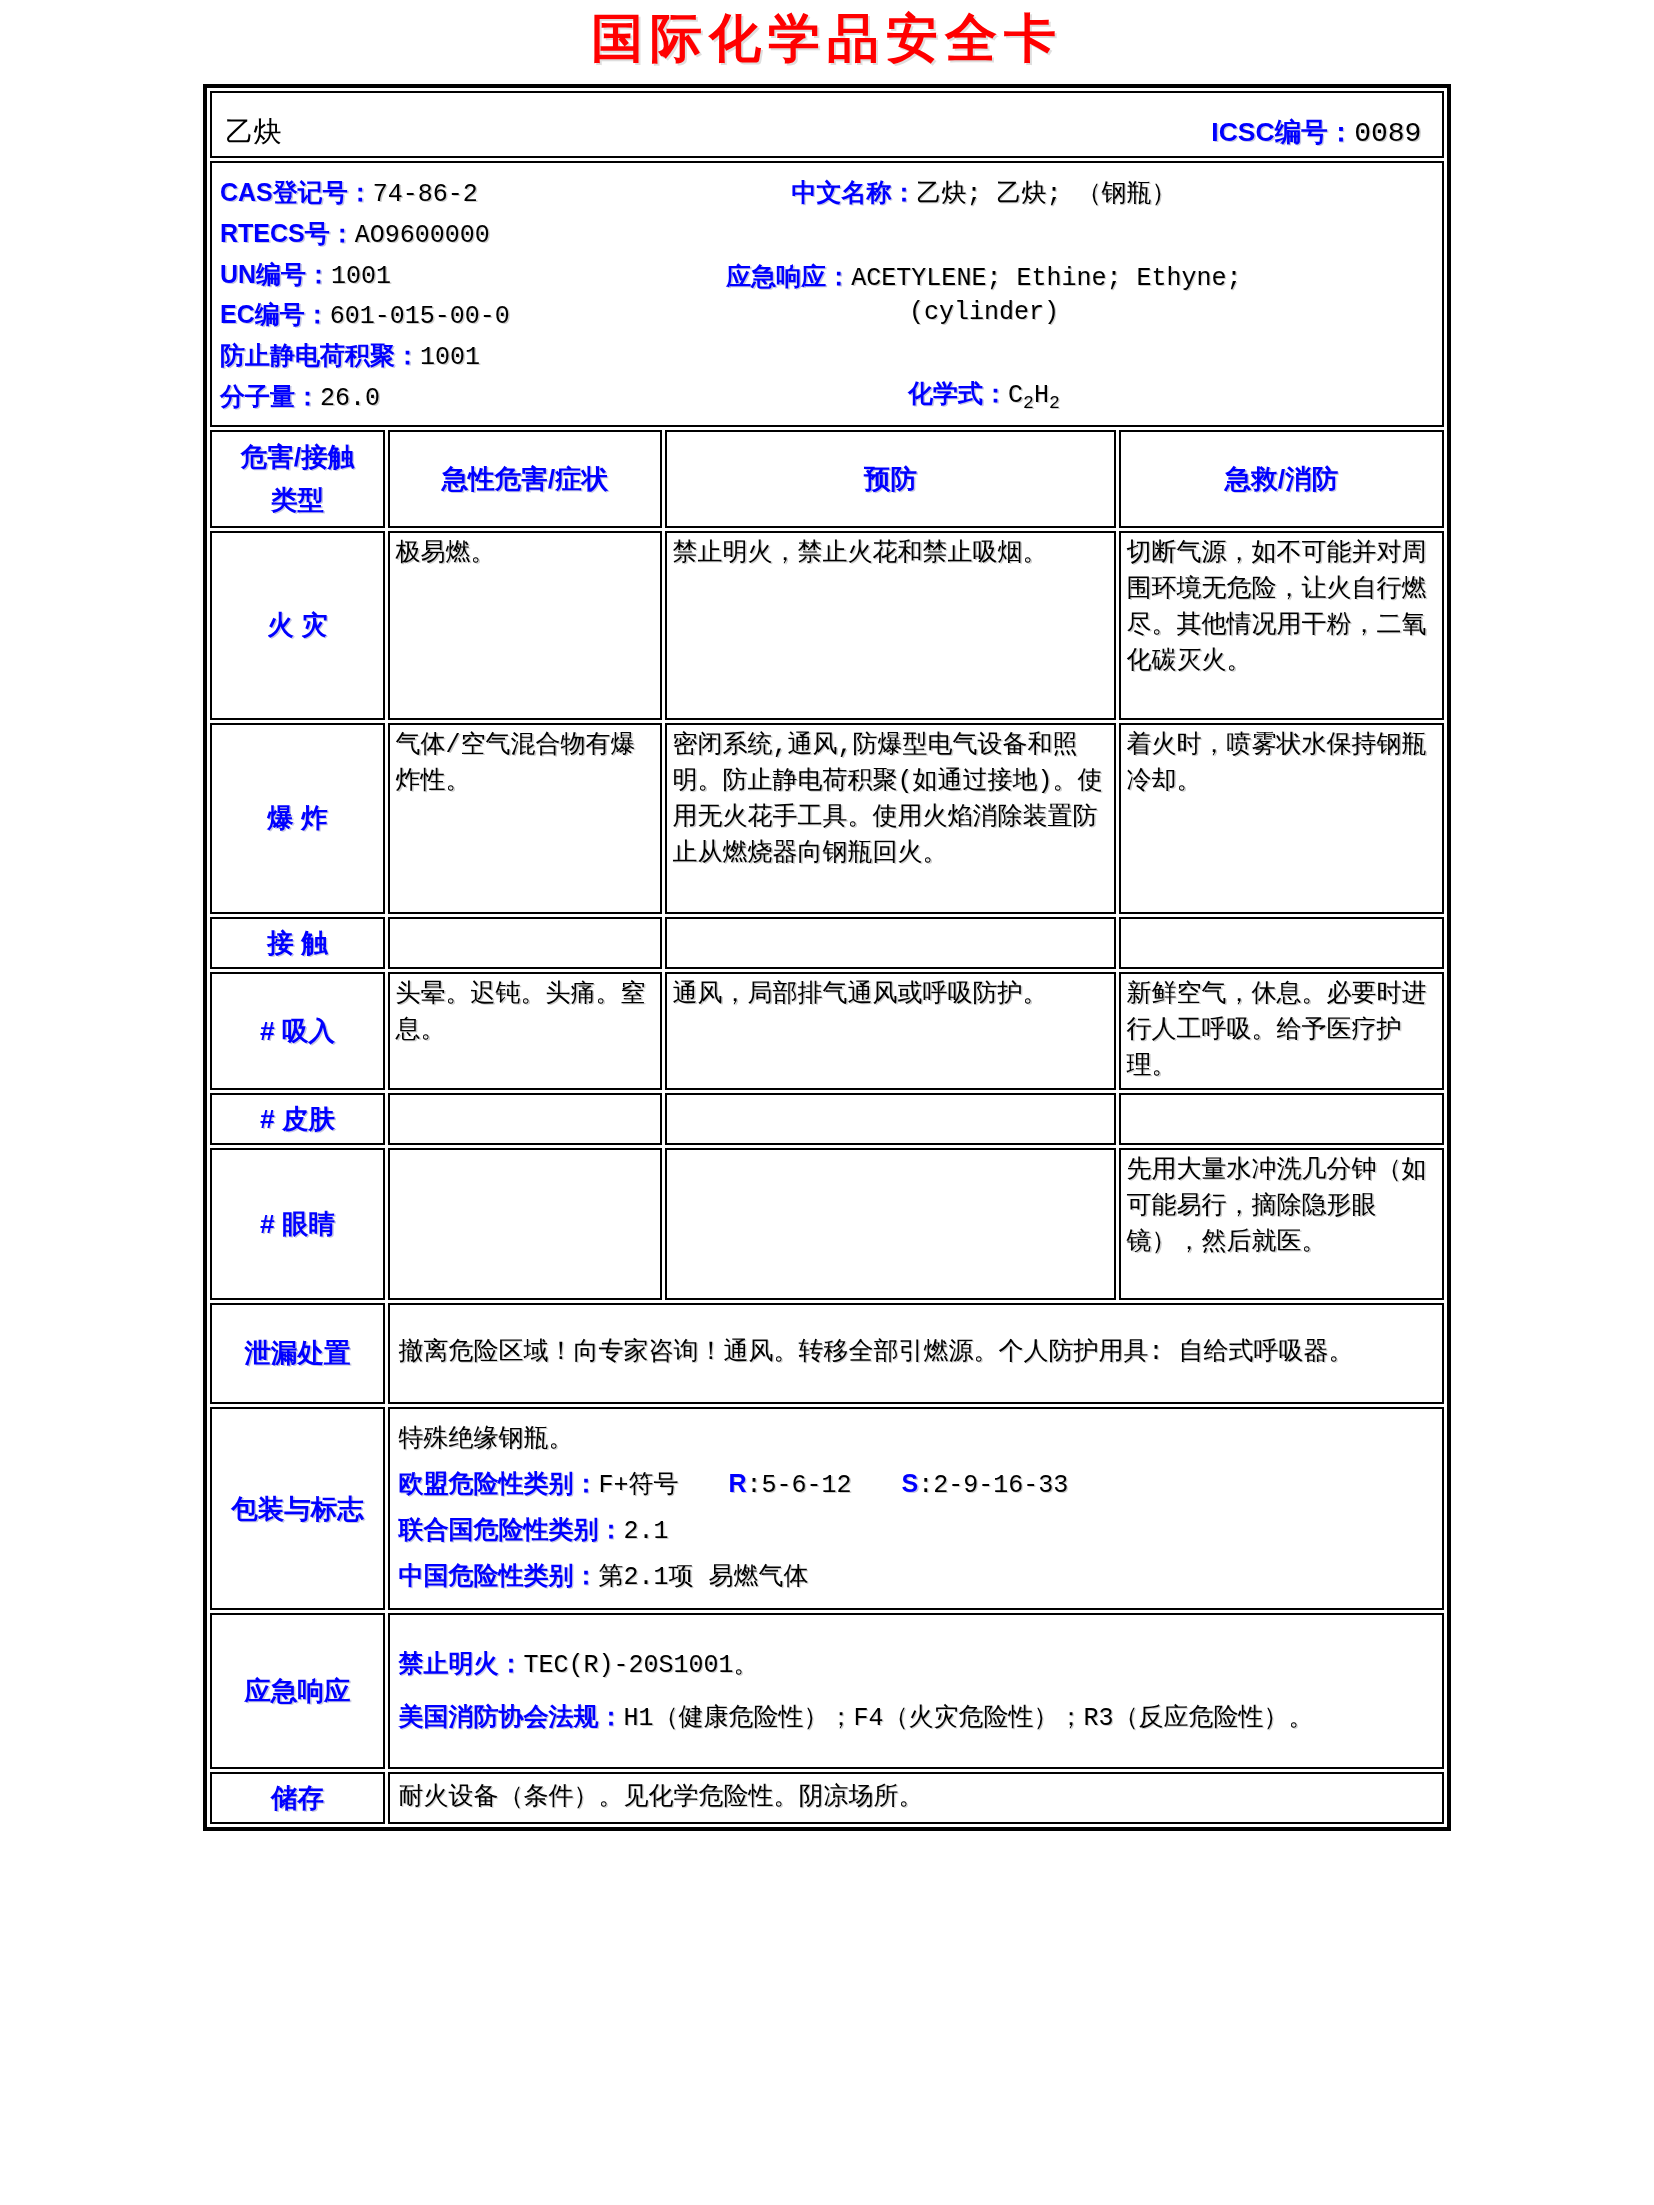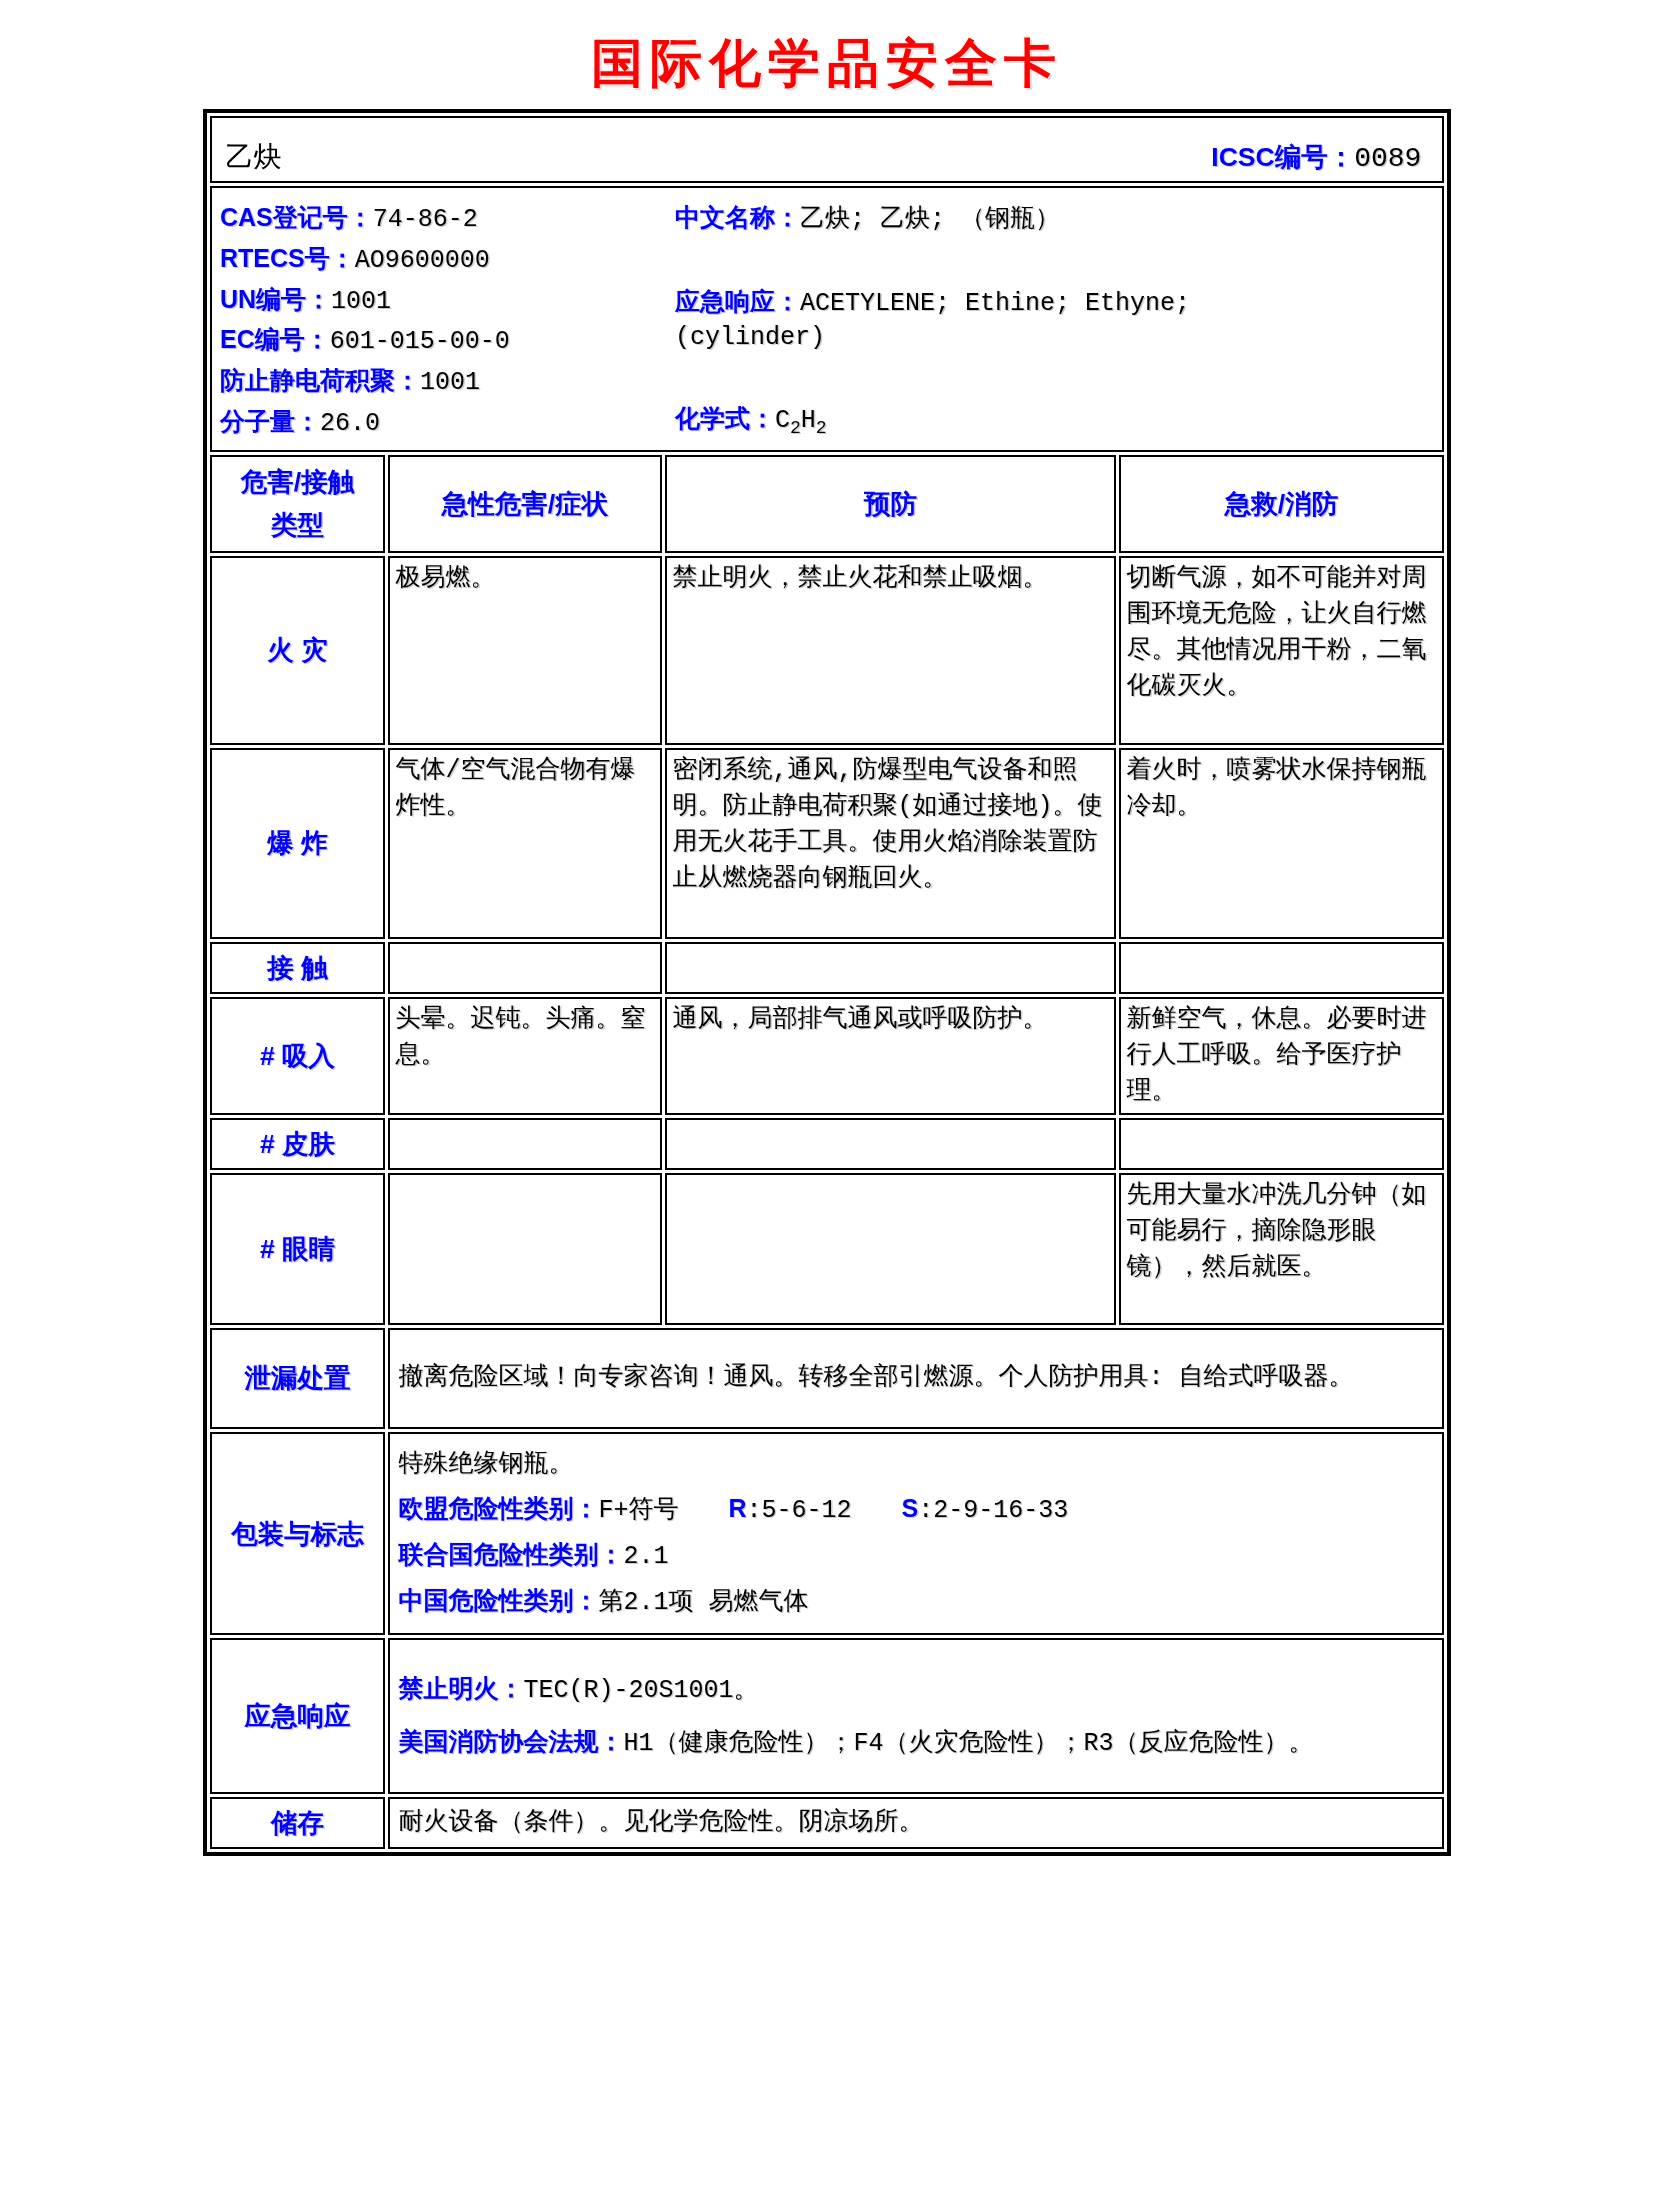--- a/index.html
+++ b/index.html
@@ -11,21 +11,21 @@
   html,body{margin:0;padding:0;}
   body{
     width:1654px;height:2205px;
     background:#ffffff;
     position:relative;
     overflow:hidden;
     font-family:"Liberation Serif", serif;
   }
   .card{
     position:absolute;
-    left:203px; top:29px;
+    left:203px; top:4px;
     width:1248px;
   }
   .title{
     font-family:"DejaVu Serif","Liberation Serif",serif;
     font-weight:bold;
     font-size:52px;
     letter-spacing:7px;
     color:var(--red);
     text-align:center;
     margin:0 0 9.8px 0;
@@ -88,21 +88,21 @@
   .name-row .lbl{font-size:26.5px;}
   .name-row .val{font-size:28px;}
 
   
   .info-row{
     display:flex;
     padding:12.6px 5.6px 8.4px 7px;
     height:260px;
   }
   .info-left{width:455px;flex:none;display:flex;flex-direction:column;justify-content:space-between;}
-  .info-right{width:622px;flex:none;display:flex;flex-direction:column;justify-content:space-between;}
+  .info-right{width:622px;flex:none;display:flex;flex-direction:column;justify-content:space-between;text-align:center;}
   .info-item{line-height:1.35;}
   .info-right .info-item{padding-right:4.2px;}
   sub.seg-sub{
     font-family:"Liberation Mono","DejaVu Sans Mono",monospace;
     font-size:18px;
     text-shadow:1.4px 1.4px 0 rgba(145,145,145,0.45);
   }
 
   
   td.th, td.rowlabel{

